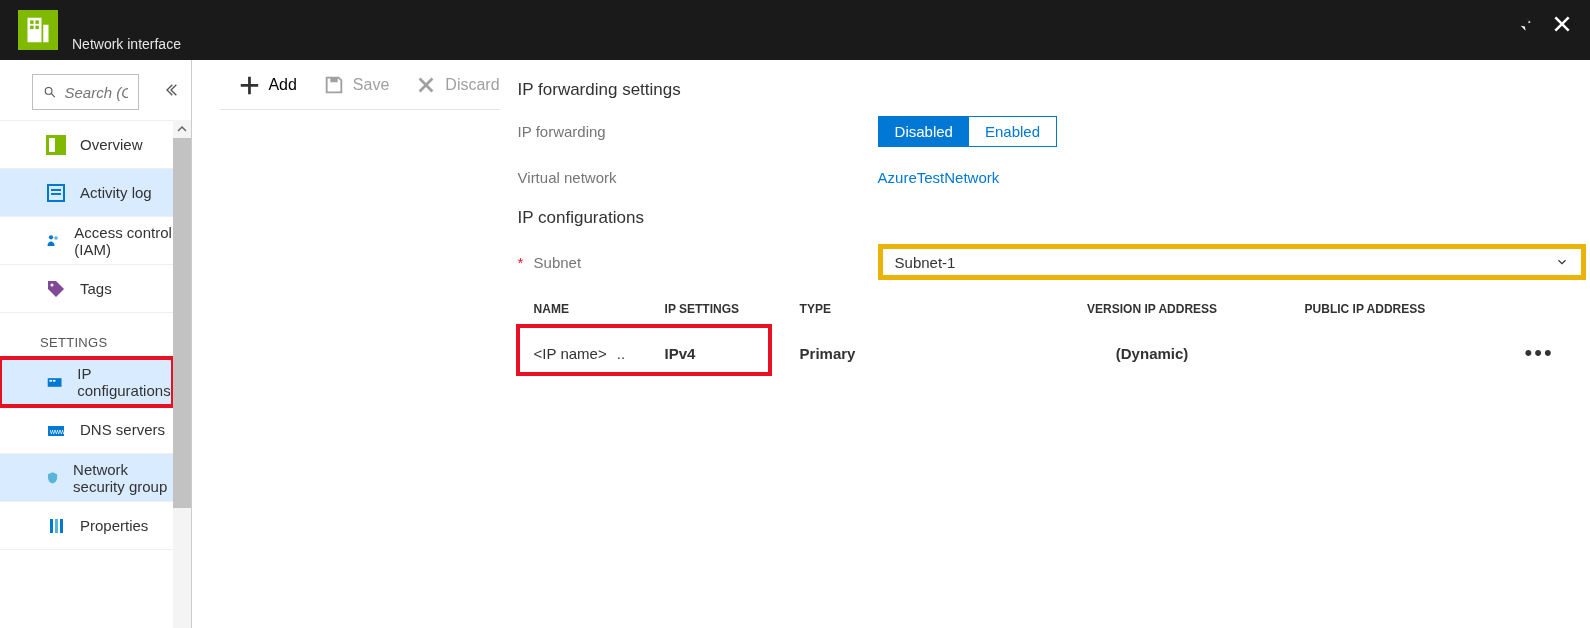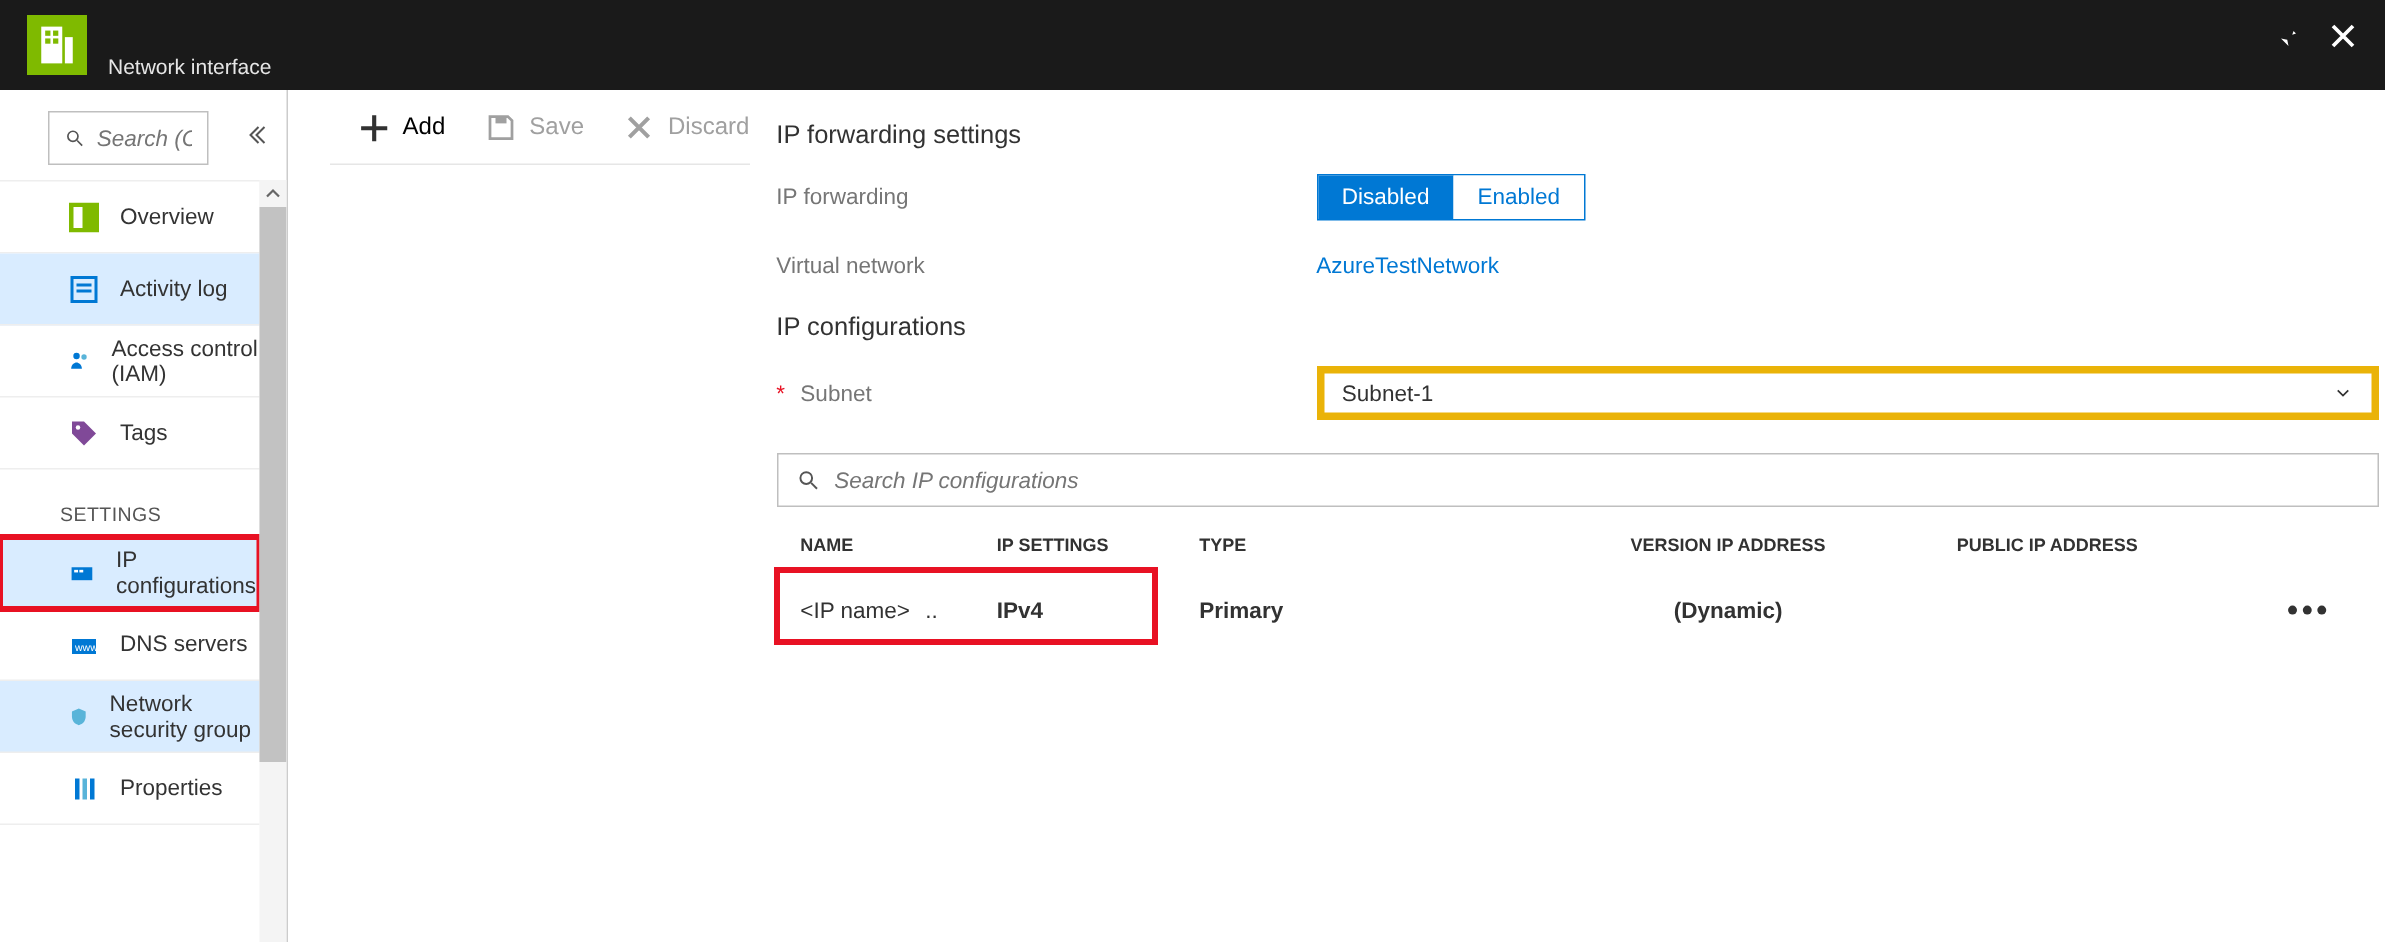--- a/index.html
+++ b/index.html
@@ -448,27 +448,20 @@
             <span>Subnet</span>
           </div>
           <div class="select-box" style="flex:1;">
             <span>Subnet-1</span>
             <svg viewBox="0 0 24 24">
                 <path d="M6 9l6 6 6-6" stroke="#333" stroke-width="2" fill="none"></path>
               </svg>
           </div>
         </div>
 
-        <div class="filter-box">
-          <svg viewBox="0 0 24 24">
-              <circle cx="10" cy="10" r="6" stroke="#555" stroke-width="2" fill="none"></circle>
-              <line x1="15" y1="15" x2="21" y2="21" stroke="#555" stroke-width="2"></line>
-            </svg>
-          <input placeholder="Search IP configurations" style="">
-        </div>
 
         <div class="table-head">
           <div class="col-name">NAME</div>
           <div class="col-ver">IP SETTINGS</div>
           <div class="col-type">TYPE</div>
           <div class="col-priv">VERSION IP ADDRESS</div>
           <div class="col-pub">PUBLIC IP ADDRESS</div>
           <div class="col-act"></div>
         </div>
 

